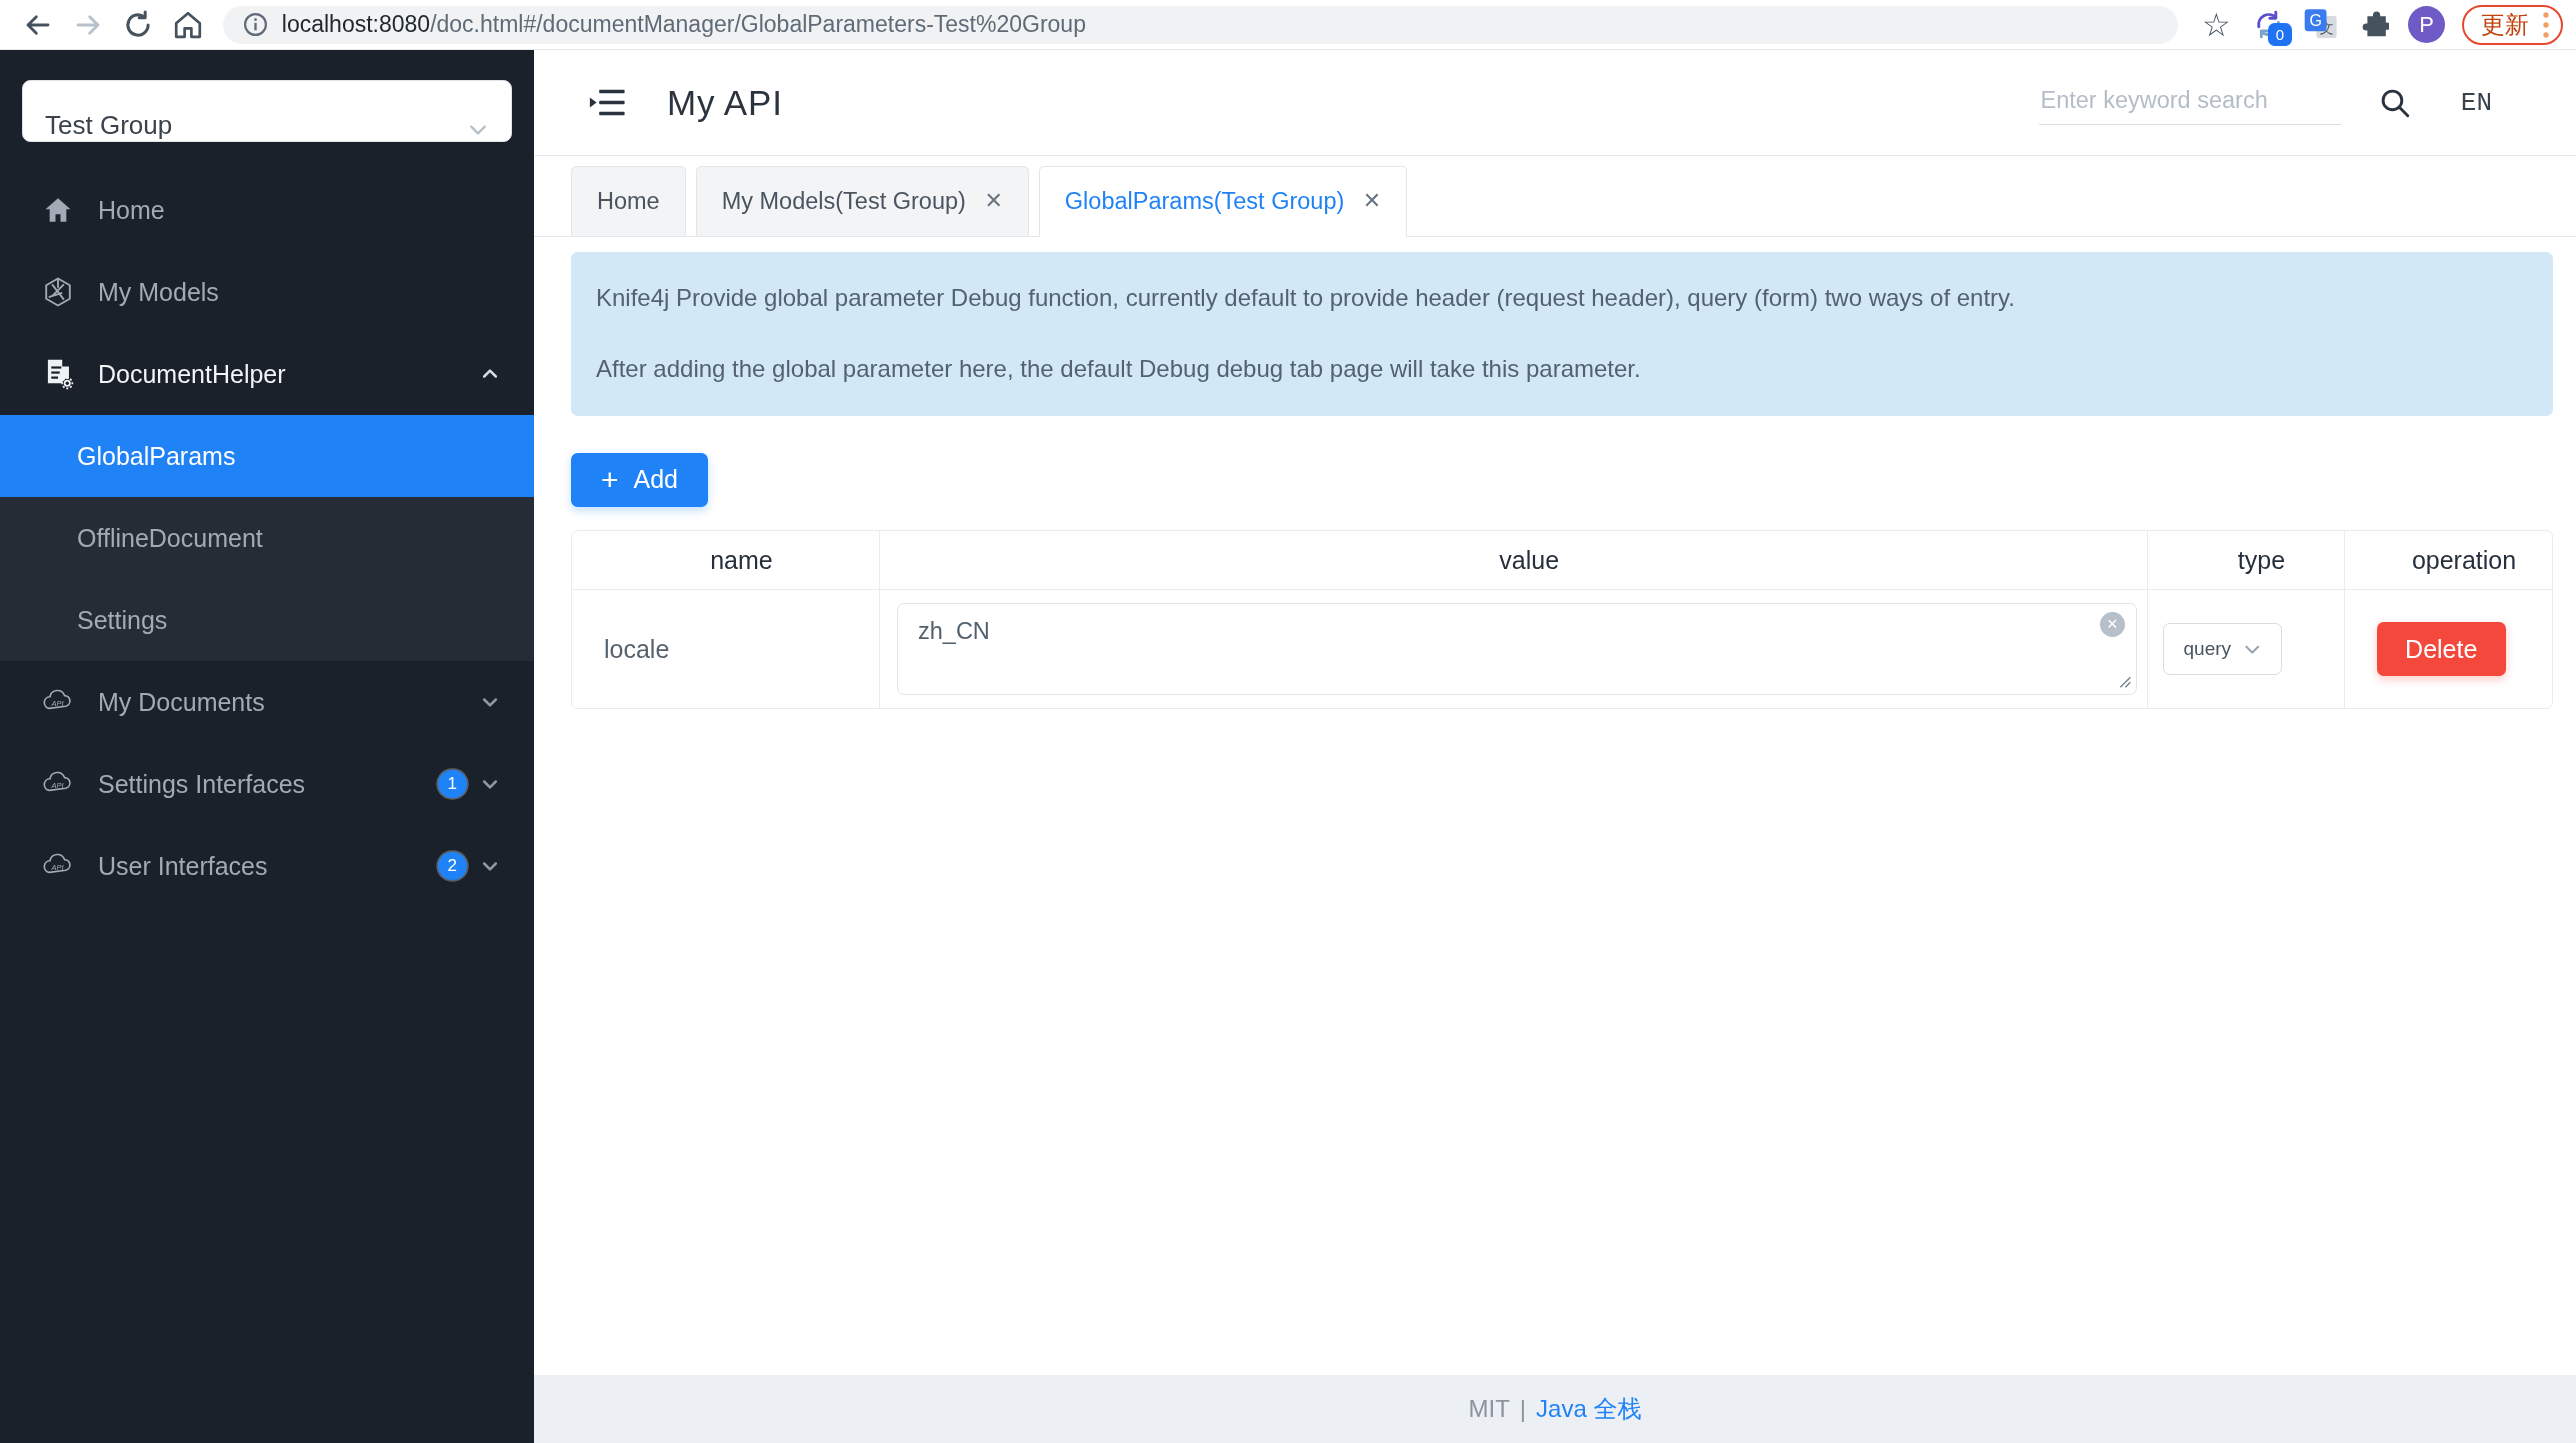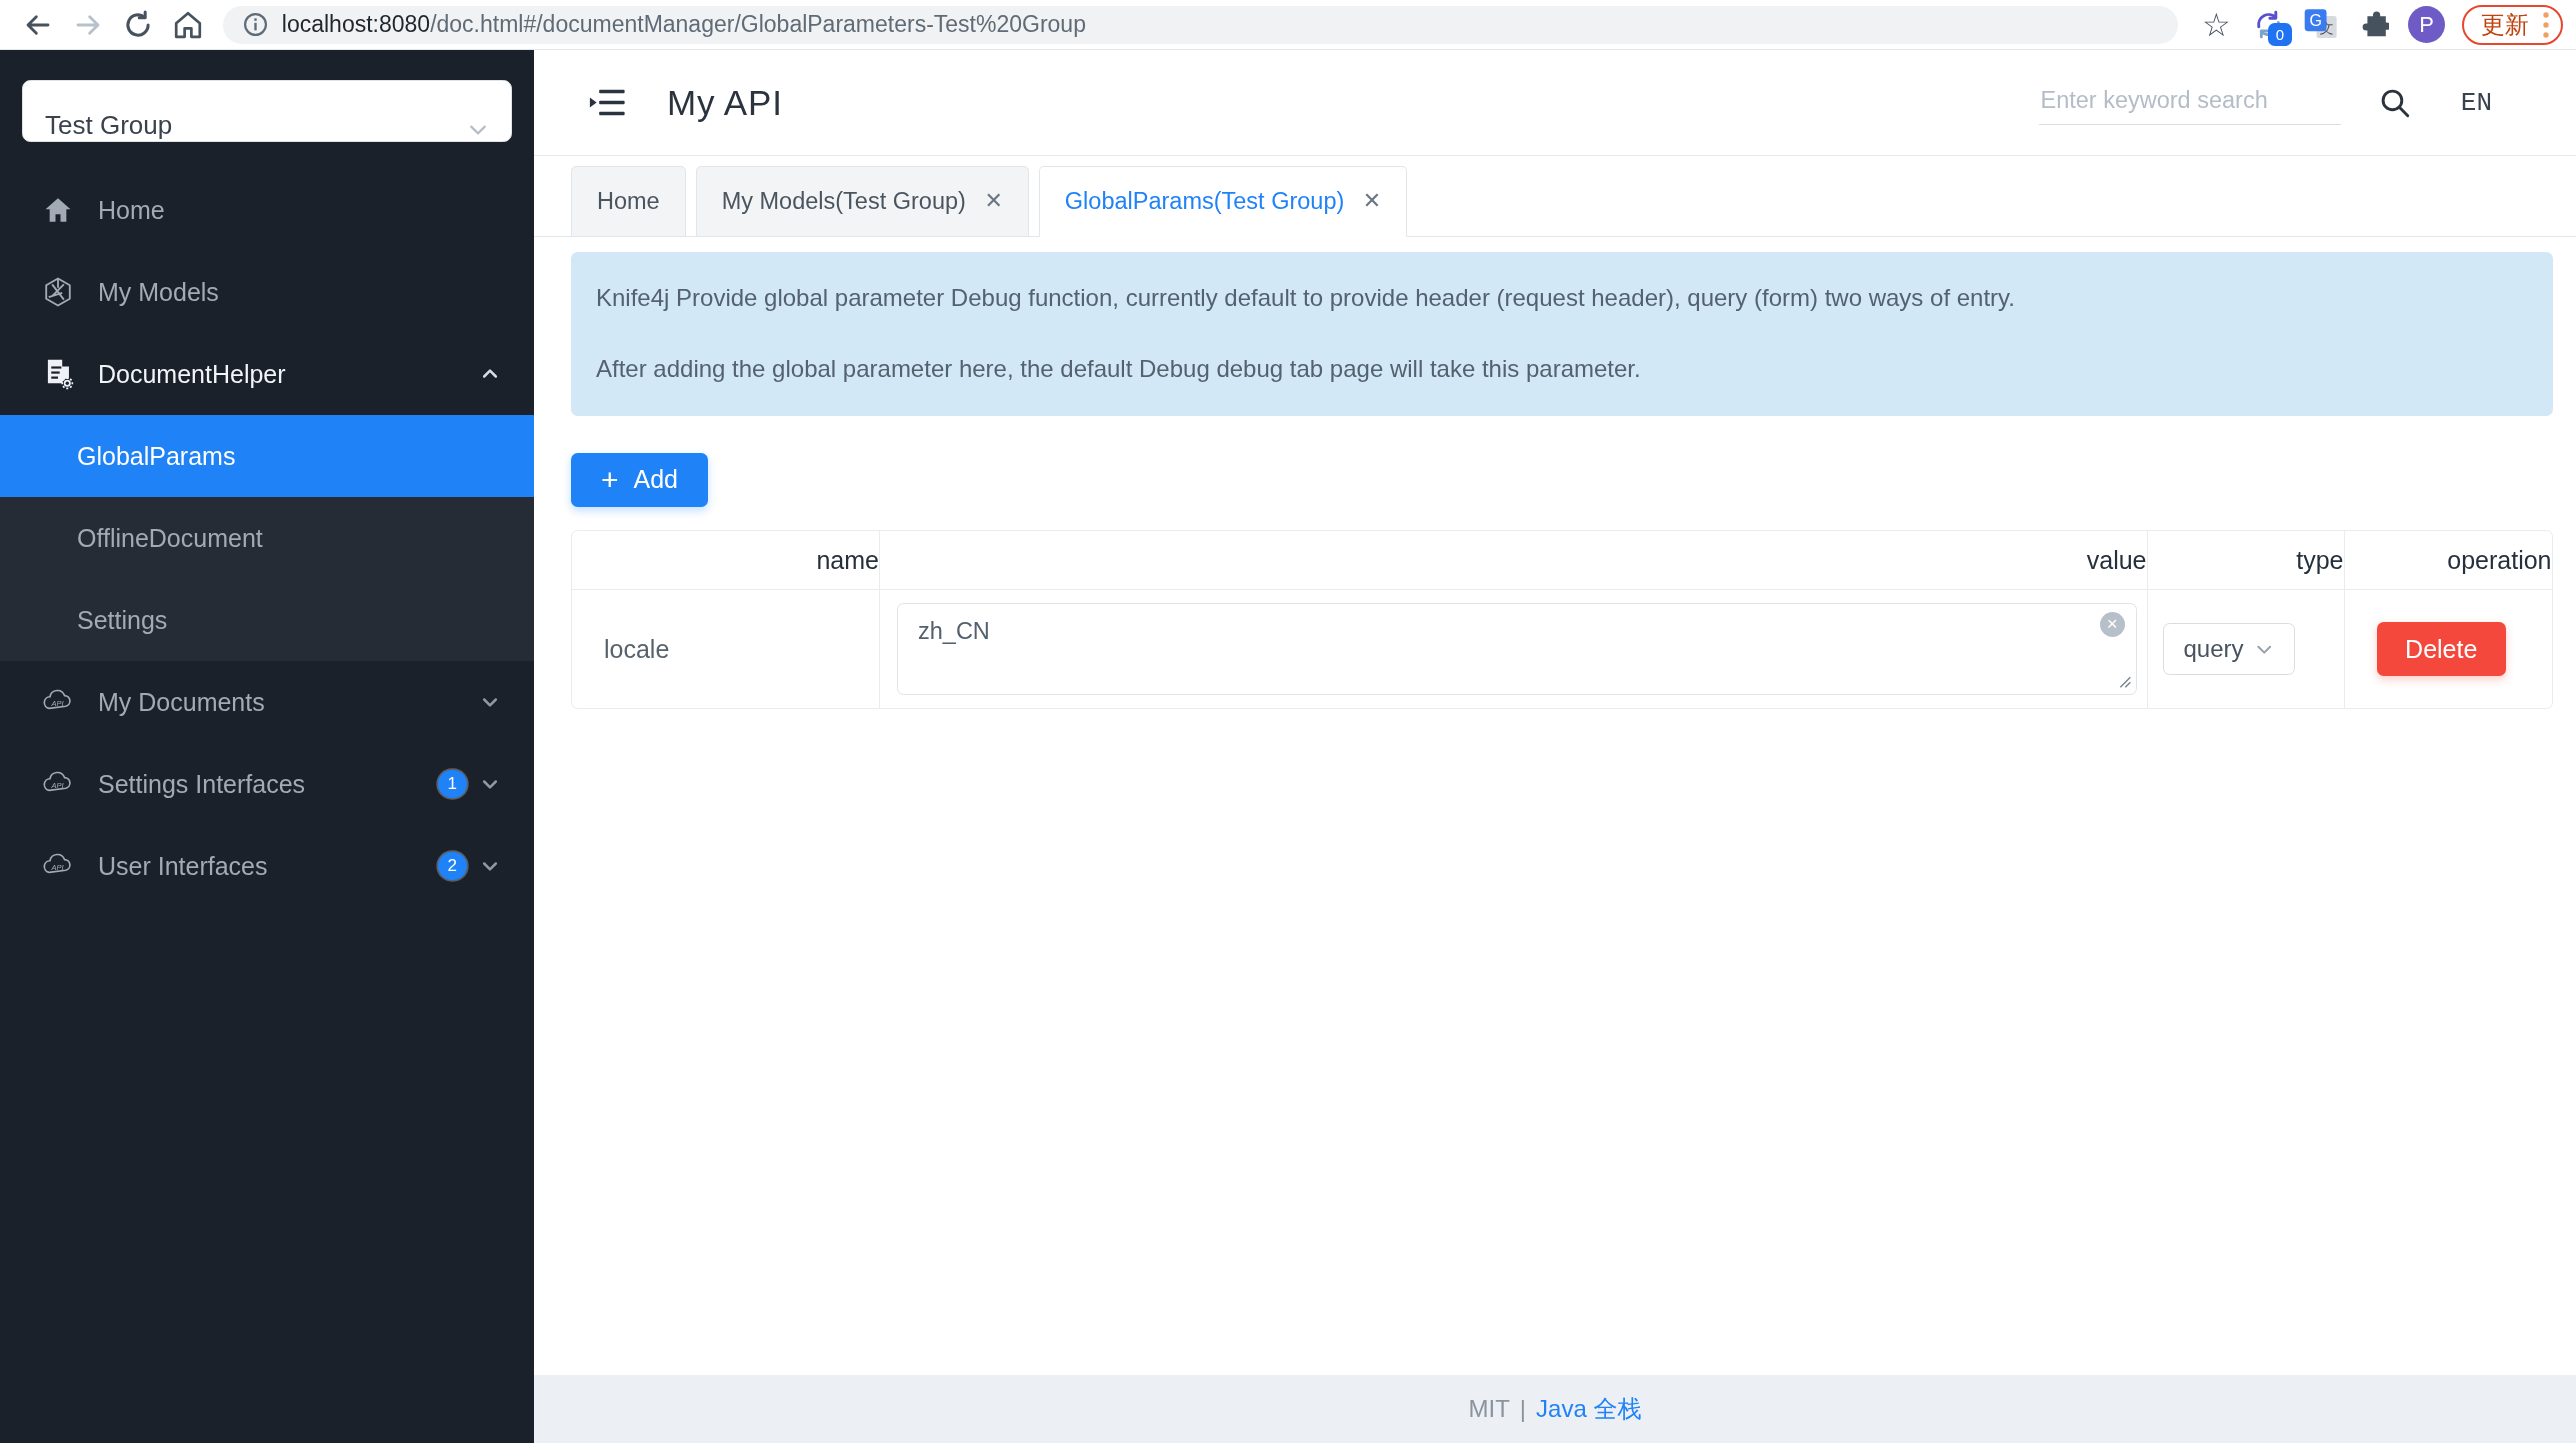--- a/index.html
+++ b/index.html
@@ -73,37 +73,37 @@
   .content { flex:1 1 auto; background:#fff; padding:15px 23.5px 0 37px; overflow:hidden; }
   .banner { background:#d2e8f7; border-radius:6.7px; padding:30px 25px; color:#54626f; font-size:24px; line-height:1.35; }
   .banner p + p { margin-top:39px; }
   .add-btn { margin-top:37px; height:54px; padding:0 30px; background:#1f82f7; color:#fff; border:none;
     border-radius:6.7px; font-size:25px; display:inline-flex; align-items:center; gap:15px; cursor:pointer;
     box-shadow:0 3.4px 8.4px rgba(31,130,247,.25); font-family:inherit; }
   .add-plus { font-size:30px; font-weight:300; line-height:1; }
 
   .gtable { width:100%; margin-top:23.5px; border:0.8px solid #e9ebee; border-radius:6.7px;
     border-collapse:separate; border-spacing:0; }
-  .gtable th { height:59px; text-align:right; font-size:25px; font-weight:500; color:#26303c;
+  .gtable th { height:59px; text-align:center; font-size:25px; font-weight:500; color:#26303c;
     padding-left:32px; border-bottom:0.8px solid #e9ebee; }
   .gtable th + th, .gtable td + td { border-left:0.8px solid #e9ebee; }
   .gtable td { height:118px; vertical-align:middle; }
   .col-name { width:307px; } .col-type { width:197px; } .col-op { width:208px; }
   .cell-name { padding-left:32px; font-size:25px; color:#57626d; }
   .cell-value { padding:0 10px 0 17px; }
   .ta-wrap { position:relative; }
   .param-textarea { width:100%; height:92px; border:0.8px solid #dfe4ea; border-radius:6.7px; resize:none;
     font-family:inherit; font-size:23.5px; color:#53616e; padding:13.4px 59px 13.4px 20px; outline:none; display:block; }
   .clear-btn { position:absolute; top:8.4px; right:11.8px; width:25px; height:25px; border-radius:50%;
     background:#b7bfc9; color:#fff; font-size:14.3px; display:flex; align-items:center; justify-content:center;
     cursor:pointer; border:none; }
   .grip { position:absolute; right:5px; bottom:6.7px; }
   .cell-type { padding-left:15px; }
   .type-select { display:inline-flex; align-items:center; gap:11.8px; height:52px; padding:0 20px;
-    border:0.8px solid #d8dde3; border-radius:6.7px; background:#fff; font-size:24px; color:#47535f; cursor:pointer; }
+    border:0.8px solid #d8dde3; border-radius:6.7px; background:#fff; font-size:19px; color:#47535f; cursor:pointer; }
   .cell-op { padding-left:32px; }
   .delete-btn { height:54px; padding:0 28.6px; background:#f4483c; color:#fff; border:none; border-radius:6.7px;
     font-size:25px; cursor:pointer; font-family:inherit; box-shadow:0 3.4px 8.4px rgba(244,72,60,.25); }
 
   .app-footer { height:68px; flex:0 0 auto; background:#eceff4; display:flex; align-items:center;
     justify-content:center; gap:10px; font-size:24px; color:#8b949d;text-align:center; }
   .footer-link { color:#1f82f7; text-decoration:none; cursor:pointer; }
 </style>
 </head>
 <body>

